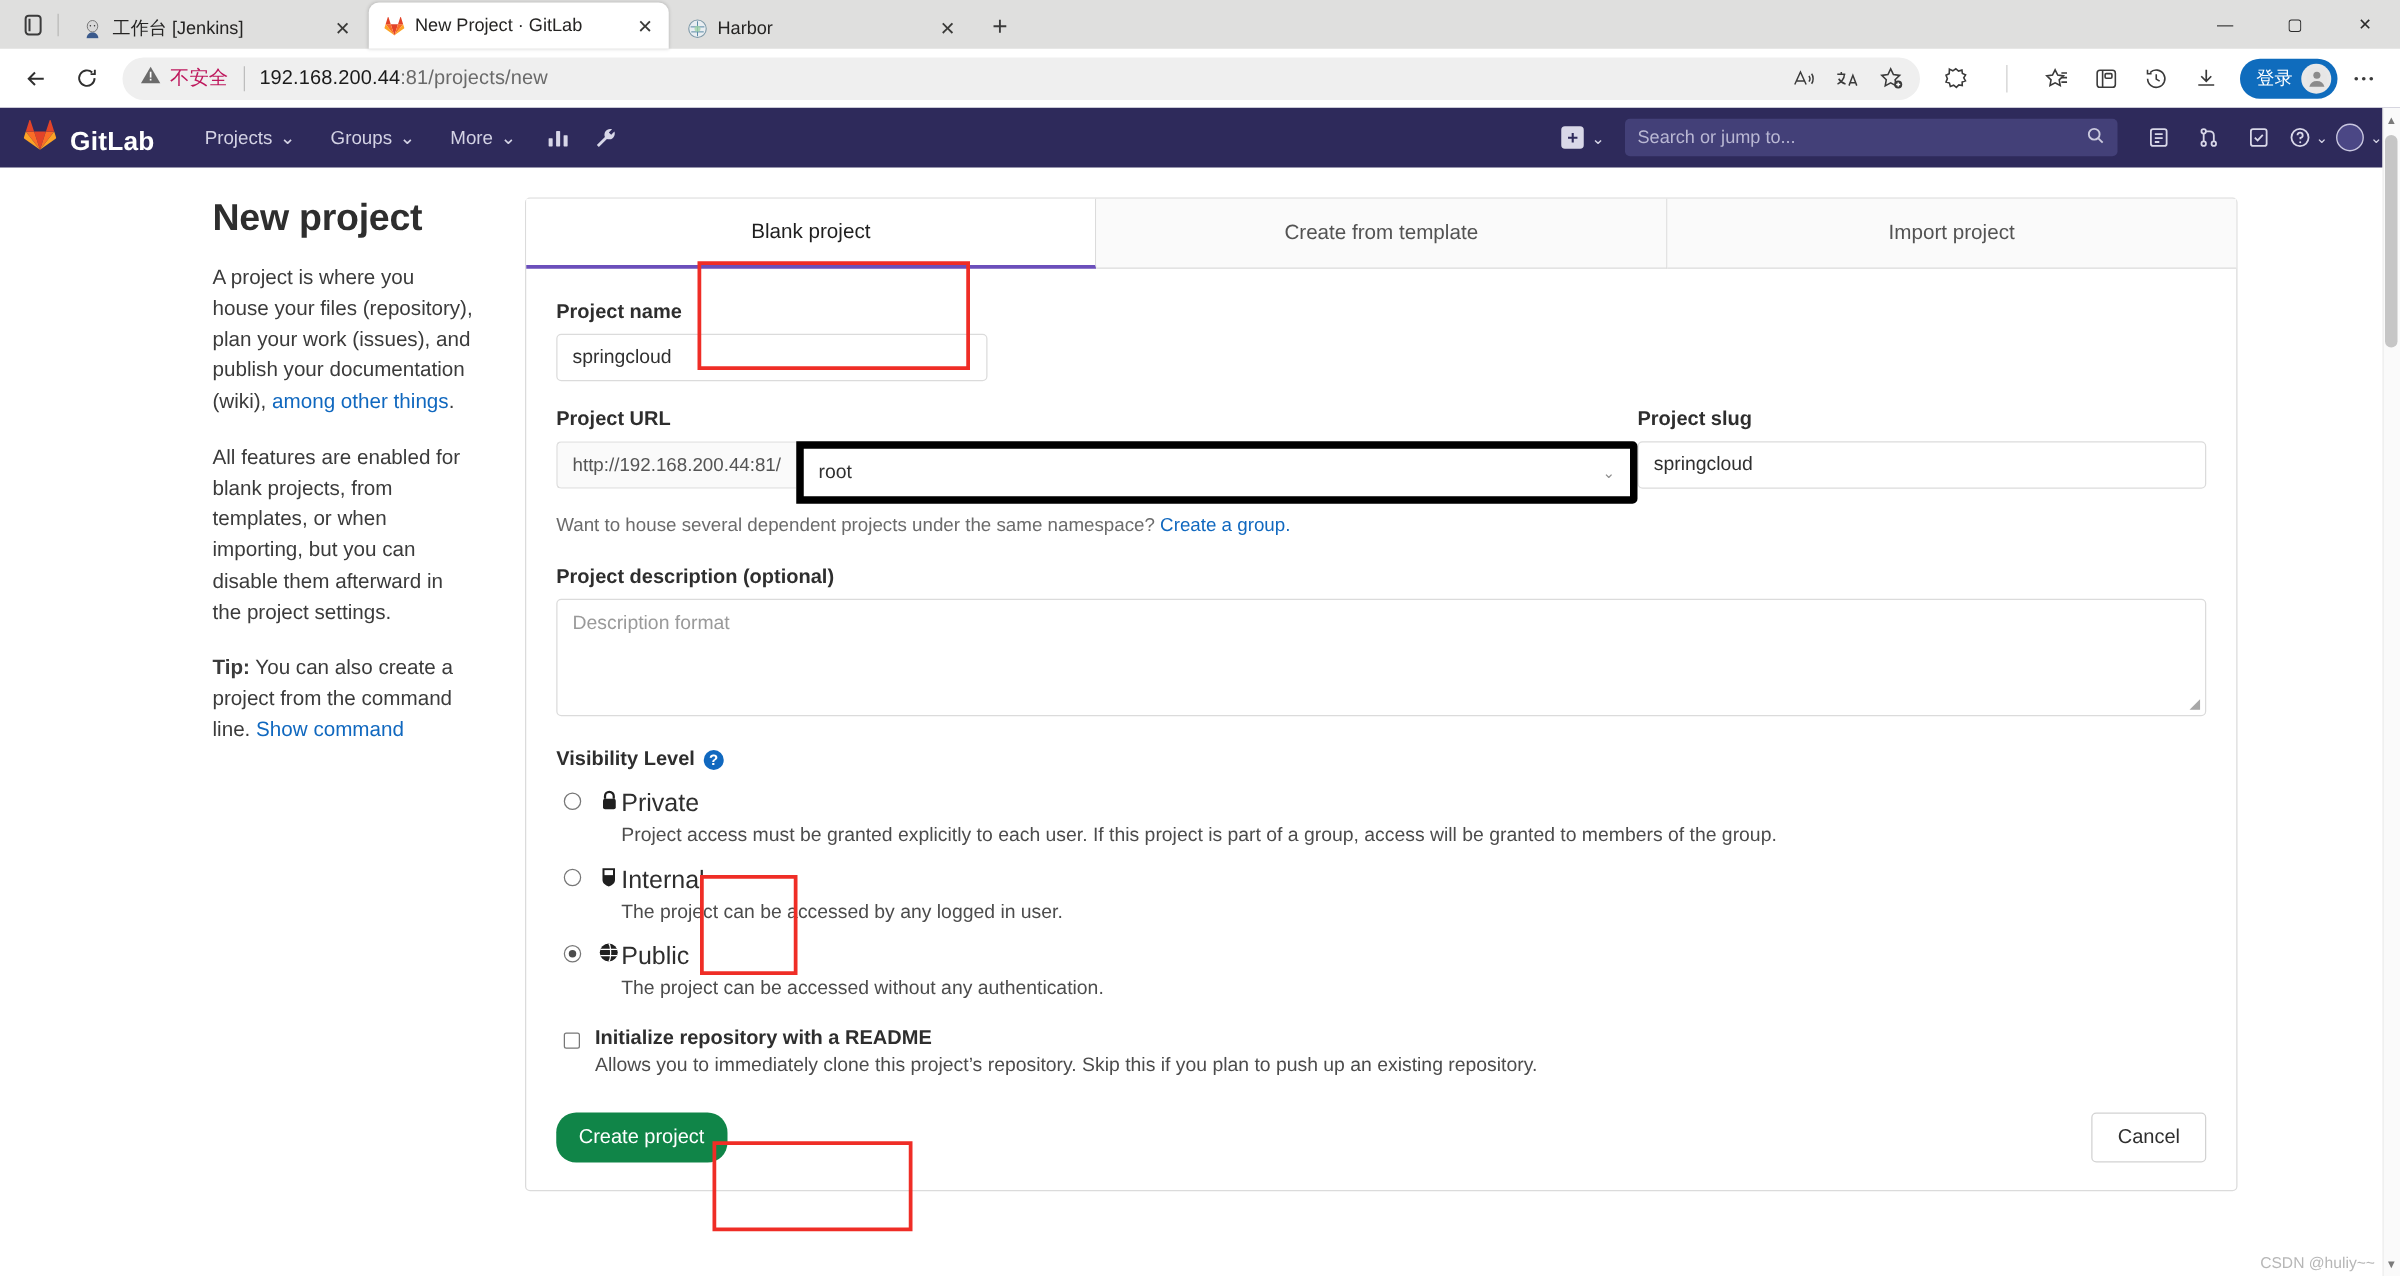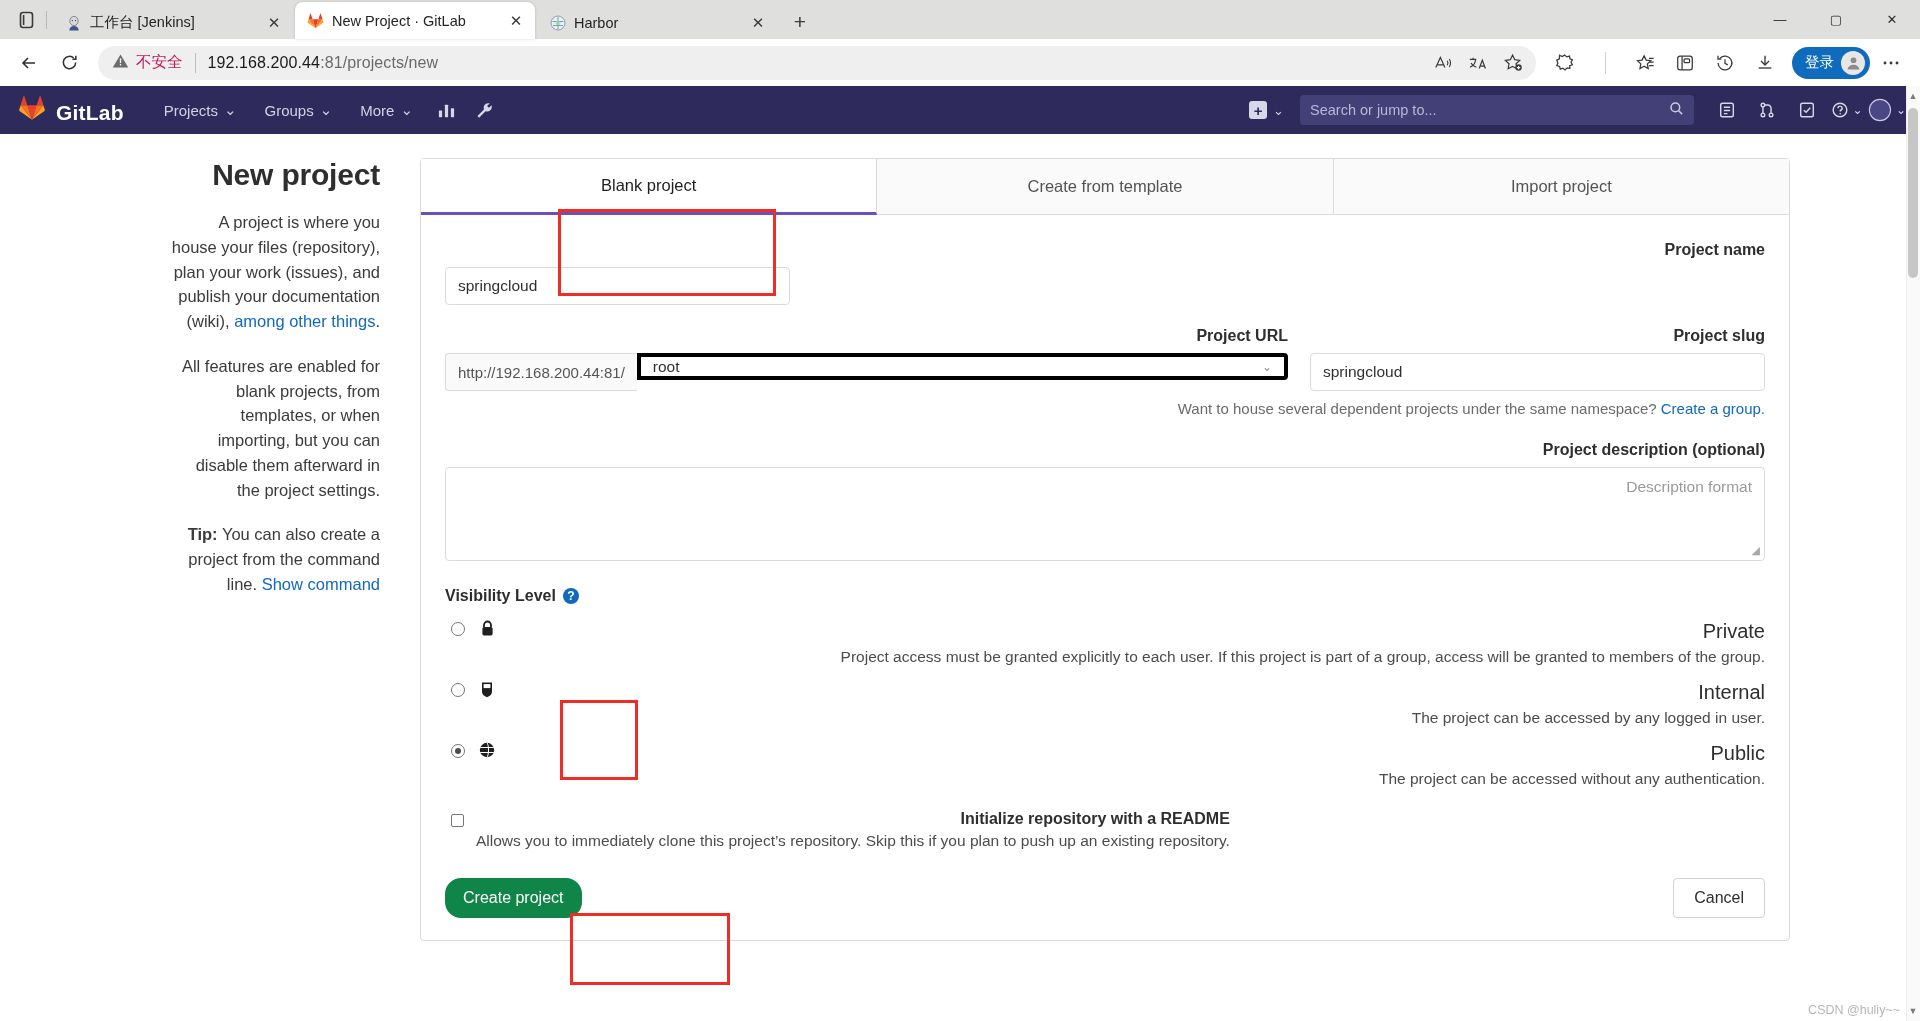--- a/index.html
+++ b/index.html
@@ -126,21 +126,21 @@
     width:18px; height:18px; border-radius:3px; background:#d9d8e8; color:#2e2a5b;
     display:flex; align-items:center; justify-content:center; font-size:15px; font-weight:700; line-height:1;
   }
   .gl-search {
     width: 394px; height: 30px; background: #434078; border-radius: 4px;
     display: flex; align-items: center; padding: 0 10px; margin: 0 12px 0 4px;
     color: #b9b7d3; font-size: 14.5px; position: relative;
   }
   .gl-search .mag { margin-left: auto; color:#cbcade; }
 
-  .content { display: flex; padding: 24px 0 0 0; text-align: right; }
+  .content { display: flex; padding: 24px 0 0 0; }
   .left-col { width: 420px; padding: 0 40px 0 170px; }
   .h1 { font-size: 30px; color: #2e2e2e; margin: 0 0 18px 0; font-weight: 600; letter-spacing:-.2px;}
   .p { font-size: 16.5px; line-height: 1.5; color: #3b3b3b; margin: 0 0 20px 0; }
   .p a, .lnk { color: #1068bf; text-decoration: none; }
   .p b { font-weight: 700; }
 
   .right-col { flex: 1; padding-right: 130px; }
   .card { border: 1px solid #dbdbdb; border-radius: 4px; background:#fff; }
   .tabs { display: flex; height: 56px; }
   .tab-item {
@@ -154,31 +154,31 @@
     background: #fff; color: #1f1f1f; border-bottom: 3px solid #6b4fbb;
   }
   .form { padding: 26px 24px 22px 24px; }
   .lbl { font-size: 16px; color: #2e2e2e; font-weight: 600; margin-bottom: 8px; display:block;}
   .inp {
     width: 100%; height: 38px; border: 1px solid #dbdbdb; border-radius: 4px;
     padding: 0 12px; font-size: 15.5px; color: #303030; background:#fff;
     font-family: "Liberation Sans", sans-serif;
     display: flex; align-items: center;
   }
-  .row { display:flex; gap: 22px; }
+  .row { display:flex; }
   .col-url { flex: 1; }
   .col-slug { width: 455px; }
   .url-group { display: flex; }
   .url-prefix {
     height: 38px; border:1px solid #dbdbdb; border-right:none; border-radius: 4px 0 0 4px;
     background: #fafafa; color: #555; font-size: 15px; padding: 0 12px;
     display:flex; align-items:center; white-space:nowrap;
   }
   .url-select {
-    flex: 1; height: 27px; border:4px solid #000000; border-radius: 0 4px 4px 0;
+    flex: 1; height: 50px; border:6px solid #000000; border-radius: 0 4px 4px 0;
     background:#fff; font-size: 15.5px; color:#303030; padding: 0 12px;
     display:flex; align-items:center; position:relative;
   }
   .url-select .caret { margin-left:auto; color:#8d8d8d; font-size:12px;}
   .hint { font-size: 15px; color: #6b6b6b; margin-top: 9px; }
   .ta {
     width: 100%; height: 94px; border:1px solid #dbdbdb; border-radius:4px;
     padding: 10px 12px; font-size: 15.5px; color: #9a9a9a; position: relative;
     background:#fff;
   }

